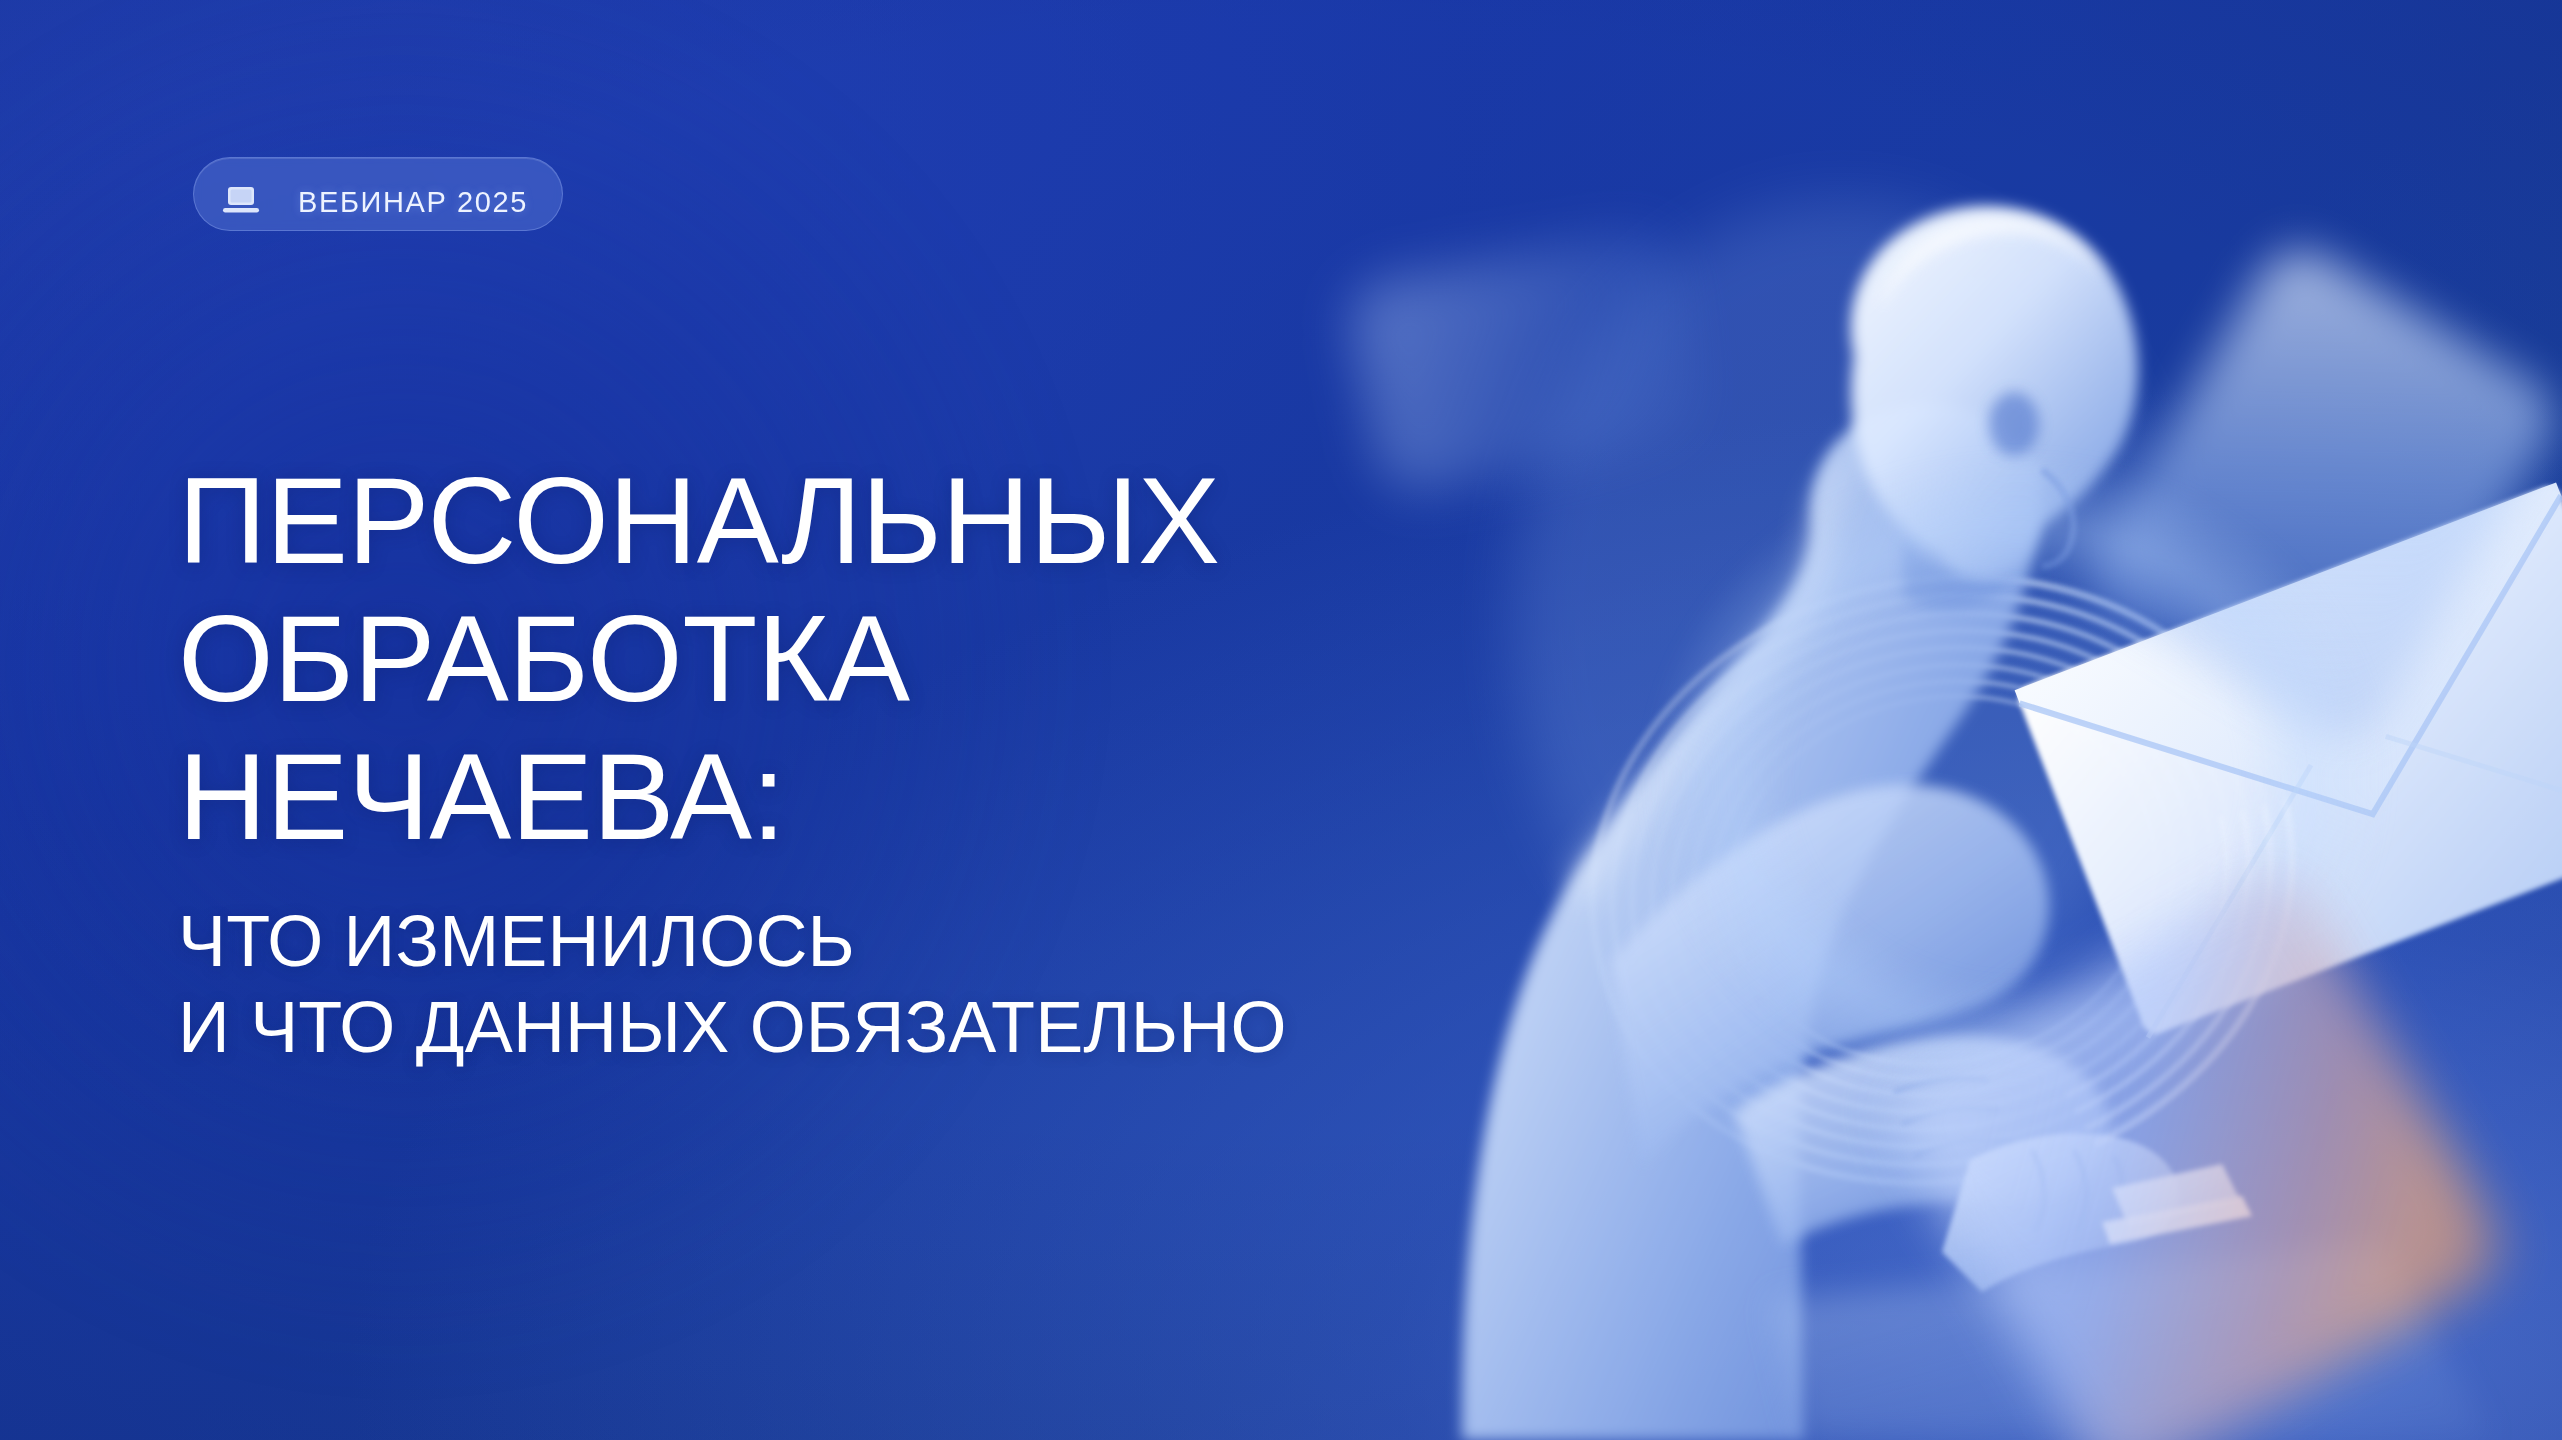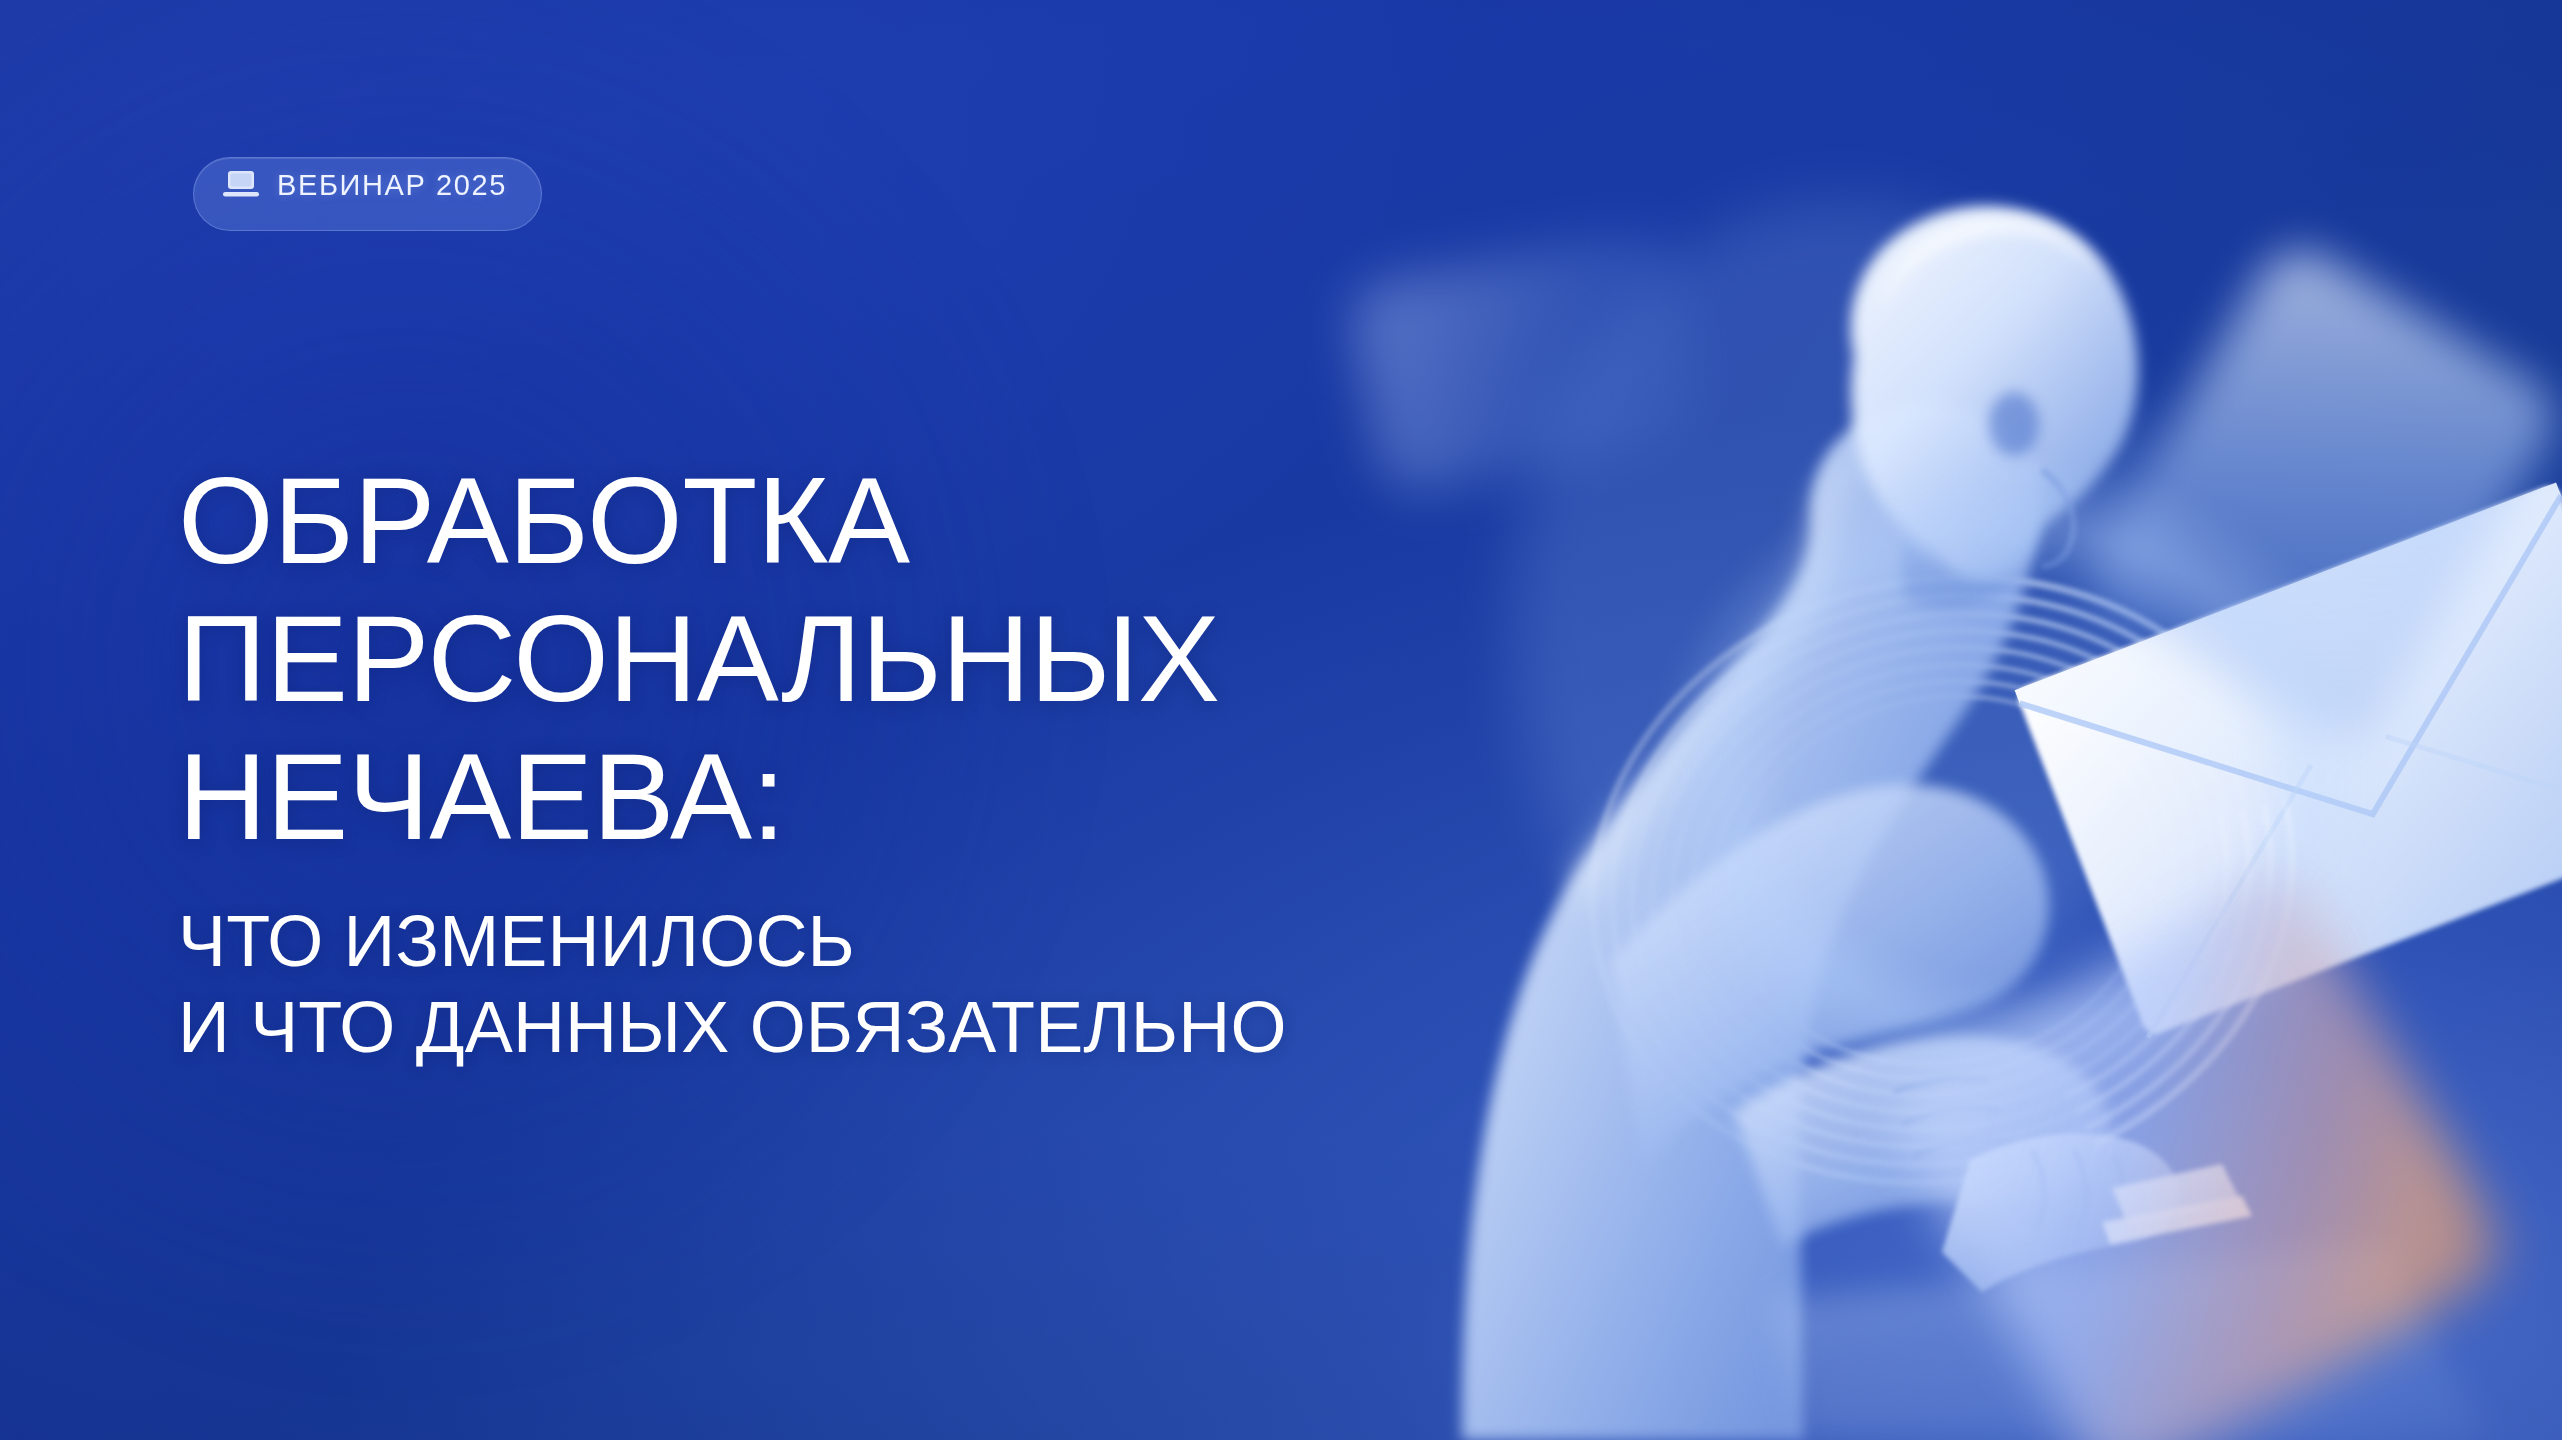--- a/index.html
+++ b/index.html
@@ -48,24 +48,24 @@
     position: absolute;
     left: 193px;
     top: 157px;
     display: flex;
     gap: 28px;
     align-items: center;
     z-index: 40;
   }
   .badge {
     display: flex;
-    align-items: flex-start;
-    gap: 17px;
+    align-items: center;
+    gap: 38px;
     height: 74px;
-    padding: 11px 34px 0 28px;
+    padding: 17px 34px 0 28px;
     border-radius: 37px;
     background: rgba(106,137,226,0.36);
     border: 1.5px solid rgba(173,195,255,0.30);
     backdrop-filter: blur(4px);
     box-shadow: inset 0 1px 0 rgba(255,255,255,0.12);
   }
   .badge-label {
     color: #eef3ff;
     font-size: 29px;
     letter-spacing: 1.6px;
@@ -370,22 +370,22 @@
         </svg>
       </span>
       <span class="badge-label">ВЕБИНАР 2025</span>
     </div>
 
 
   </div>
 
   <div class="text-block">
     <h1 class="title">
+      <span class="title-line">ПЕРСОНАЛЬНЫХ</span>
       <span class="title-line">ОБРАБОТКА</span>
-      <span class="title-line">ПЕРСОНАЛЬНЫХ</span>
       <span class="title-line">НЕЧАЕВА:</span>
     </h1>
     <p class="subtitle">
       <span class="sub-line">ЧТО ИЗМЕНИЛОСЬ</span>
       <span class="sub-line">И ЧТО ДАННЫХ ОБЯЗАТЕЛЬНО</span>
     </p>
   </div>
 
 </div>
 

